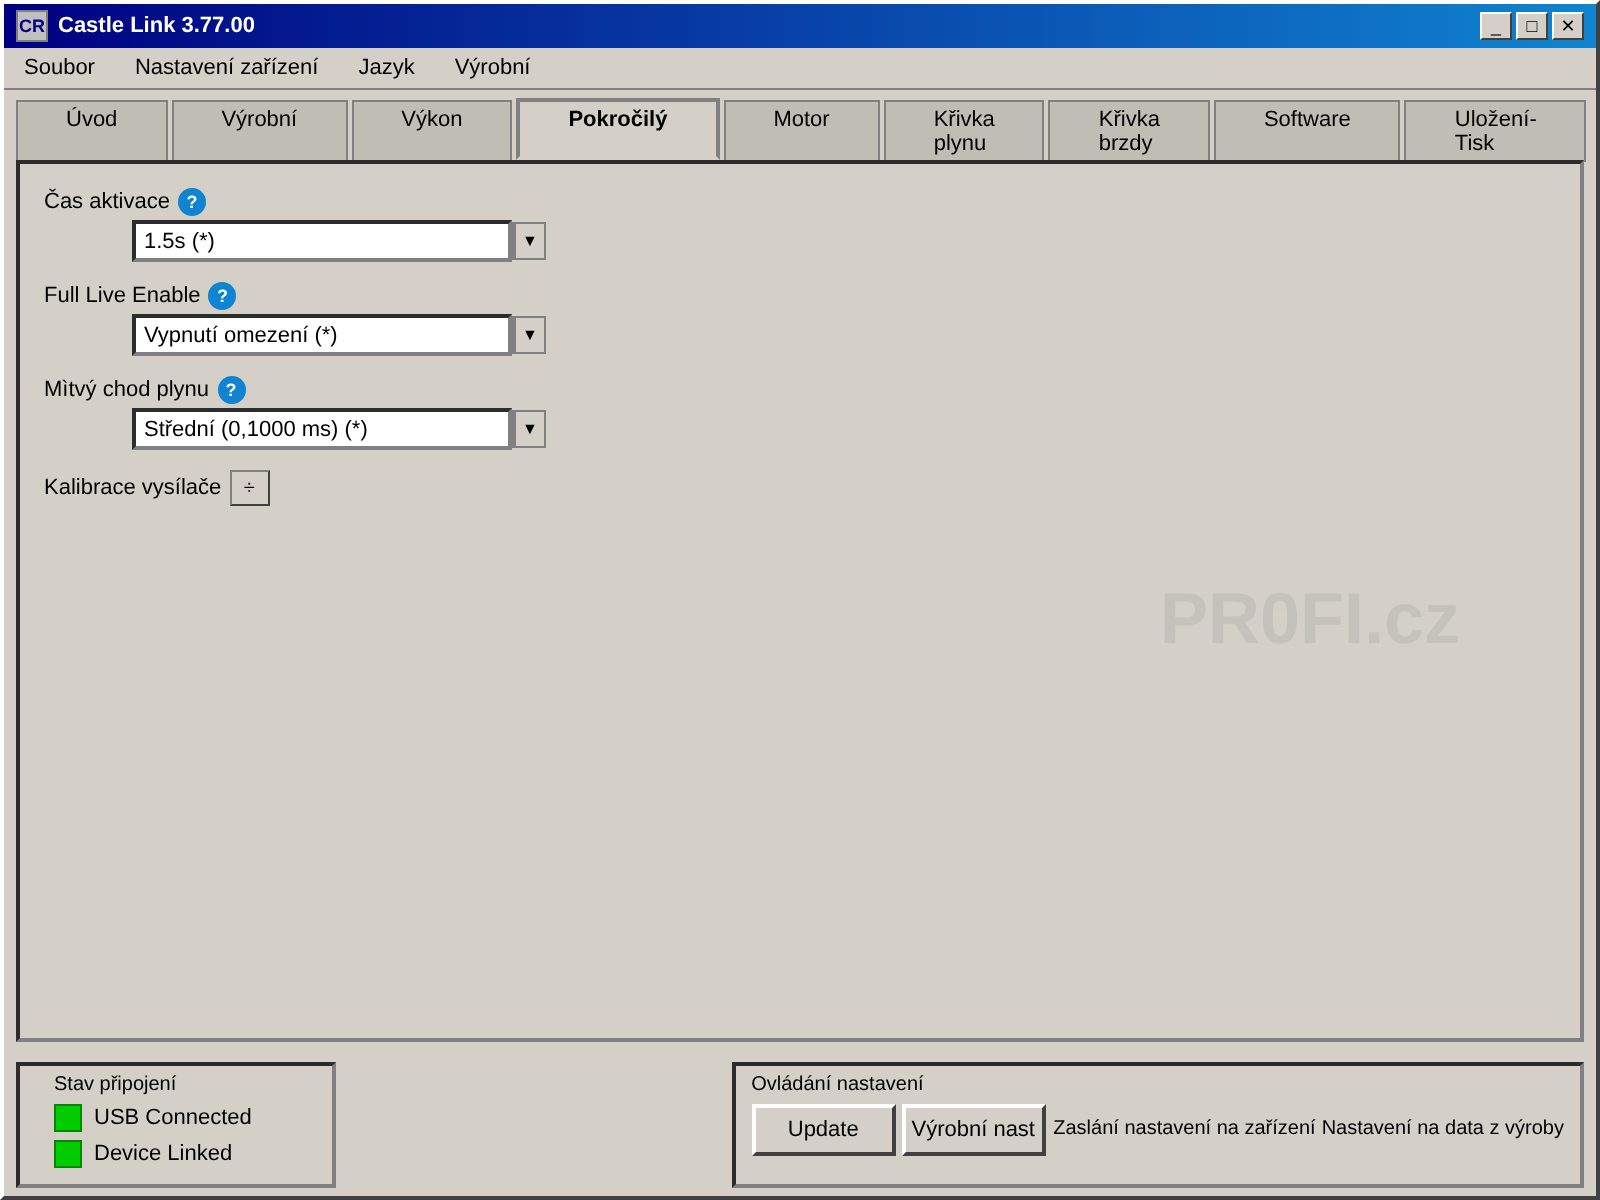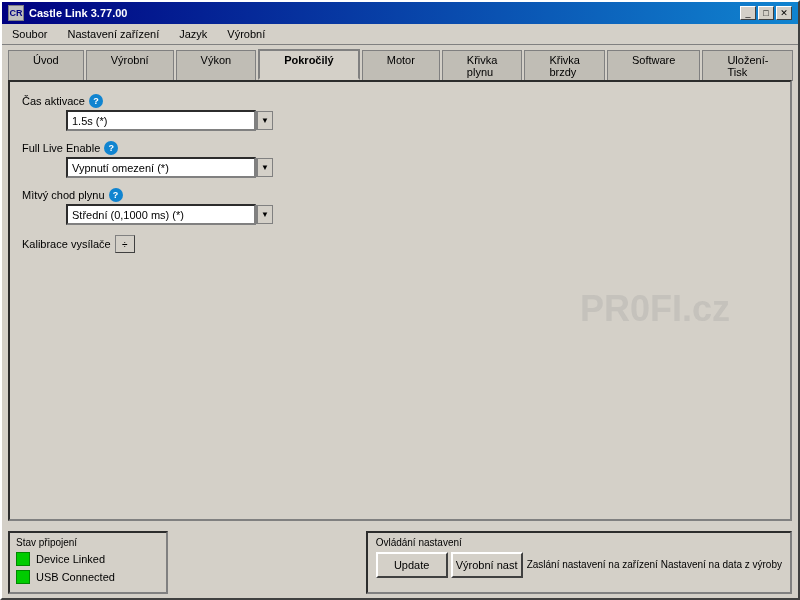--- a/index.html
+++ b/index.html
@@ -226,21 +226,21 @@
     
     .bottom-bar {
       display: flex;
       padding: 4px 6px;
       gap: 8px;
       flex-shrink: 0;
       align-items: stretch;
     }
     .status-panel {
       border: 2px inset #808080;
-      padding: 4px 6px;
+      padding: 4px 17px;
       background: #d4d0c8;
       min-width: 160px;
     }
     .status-panel-title {
       font-size: 10px;
       margin-bottom: 4px;
     }
     .status-row {
       display: flex;
       align-items: center;
@@ -389,25 +389,25 @@
 
     <div class="watermark">PR0FI.cz</div>
   </div>
 
   <div class="bottom-bar">
 
     <div class="status-panel">
       <div class="status-panel-title">Stav připojení</div>
       <div class="status-row">
         <div class="status-led" style="background:#00cc00;"></div>
-        <span>Device Linked</span>
+        <span>USB Connected</span>
       </div>
       <div class="status-row">
         <div class="status-led" style="background:#00cc00;"></div>
-        <span>USB Connected</span>
+        <span>Device Linked</span>
       </div>
     </div>
 
     <div class="right-panel">
       <div class="control-panel">
         <div class="control-panel-title">Ovládání nastavení</div>
         <div class="control-rows">
           <div class="control-buttons">
             <button class="ctrl-btn">Update</button>
             <button class="ctrl-btn">Výrobní nast</button>

